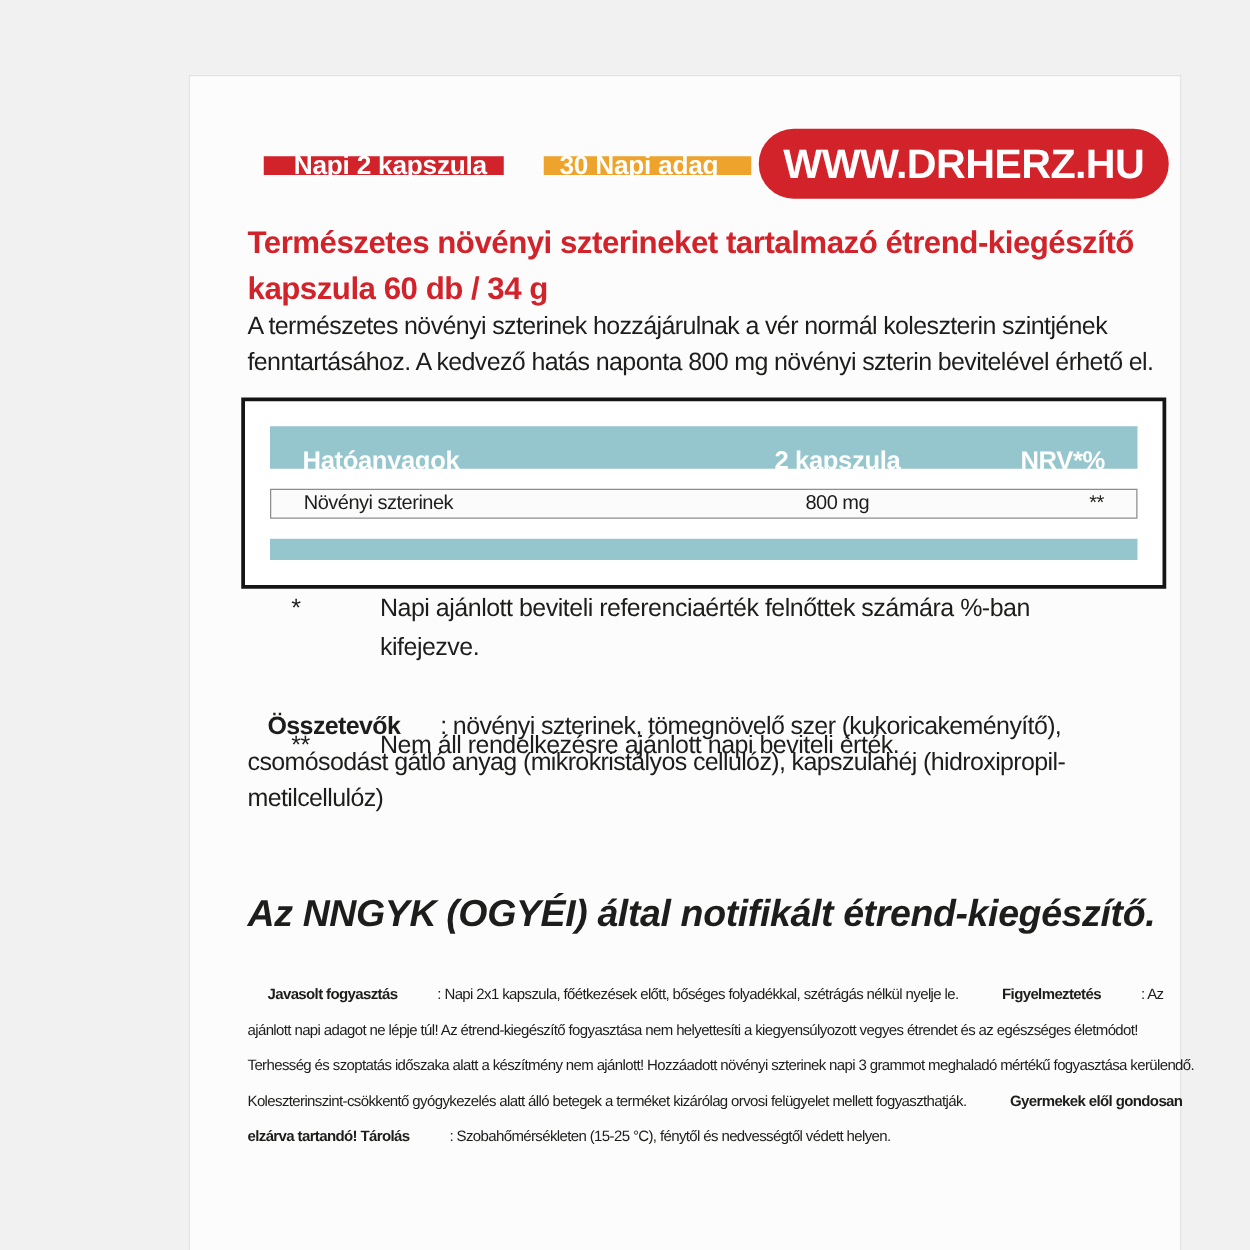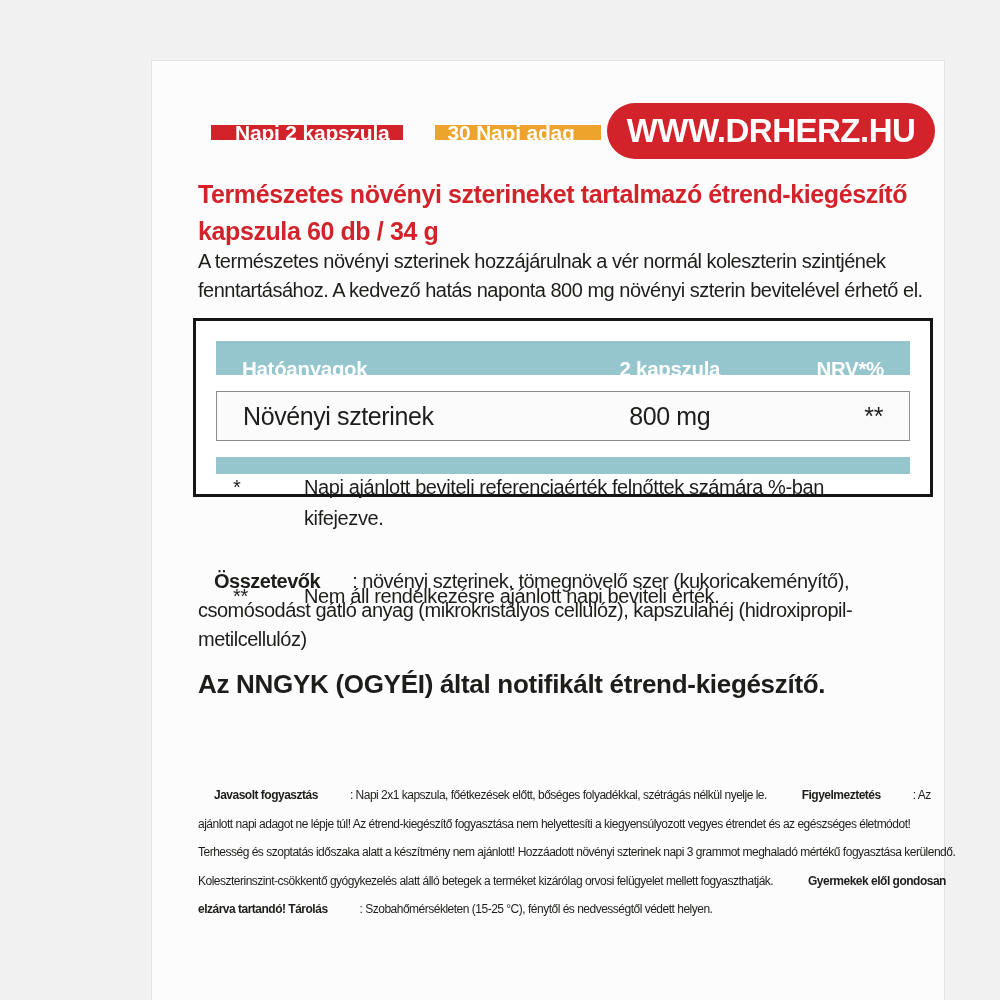--- a/index.html
+++ b/index.html
@@ -56,39 +56,39 @@
   }
   .tbl-header {
     background:var(--teal);
     display:flex; align-items:flex-start; height:34px;
     color:#fff; font-weight:bold; font-size:20.5px; letter-spacing:-0.3px;
   }
   .tbl-row {
     margin-top:4px;
     background:#fbfbfb;
     border:1px solid #8d8d8d;
-    display:flex; align-items:center; height:50px;
-    font-size:25px; letter-spacing:-0.4px;
+    display:flex; align-items:center; height:24px;
+    font-size:16px; letter-spacing:-0.4px;
   }
   .tbl-strip { margin-top:5px; height:17px; background:var(--teal); }
   .c1 { width:42%; padding-left:10px; }
   .c2 { width:33%; text-align:center; }
   .c3 { flex:1; text-align:right; padding-right:10px; }
   
   .footnotes { position:absolute; left:33px; top:363px; width:730px; }
   .fn-row { display:flex; font-size:20px; line-height:30.5px; letter-spacing:-0.4px; }
   .fn-sym { width:39px; flex:none; }
   
   .ingredients {
     position:absolute; left:30px; top:490px; width:766px;
     font-size:20px; line-height:29px; letter-spacing:-0.5px;
   }
   .notification {
-    position:absolute; left:30px; top:592px; width:760px;
-    font-size:26px; font-weight:bold; letter-spacing:-0.3px;
+    position:absolute; left:30px; top:638px; width:760px;
+    font-size:30px; font-weight:bold; letter-spacing:-0.3px;font-style:italic;
   }
   .usage {
     position:absolute; left:30px; top:704px; width:760px;
     font-size:12px; line-height:28.5px; letter-spacing:-0.5px;
   }
   .b { font-weight:bold; }
 </style>
 </head>
 <body style="background: rgb(241, 241, 241); color: rgb(29, 29, 27);">
 

